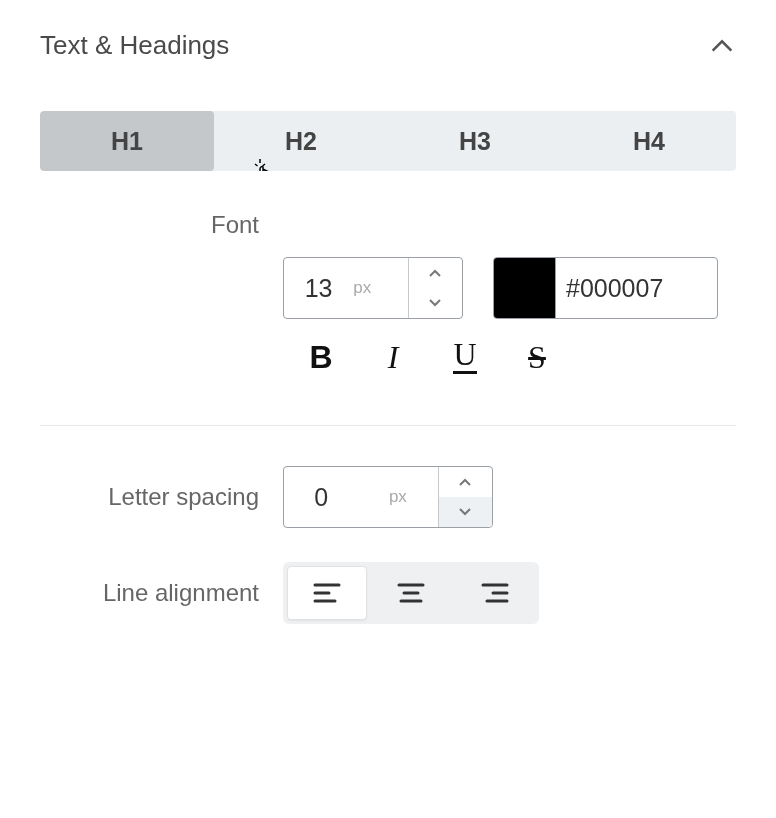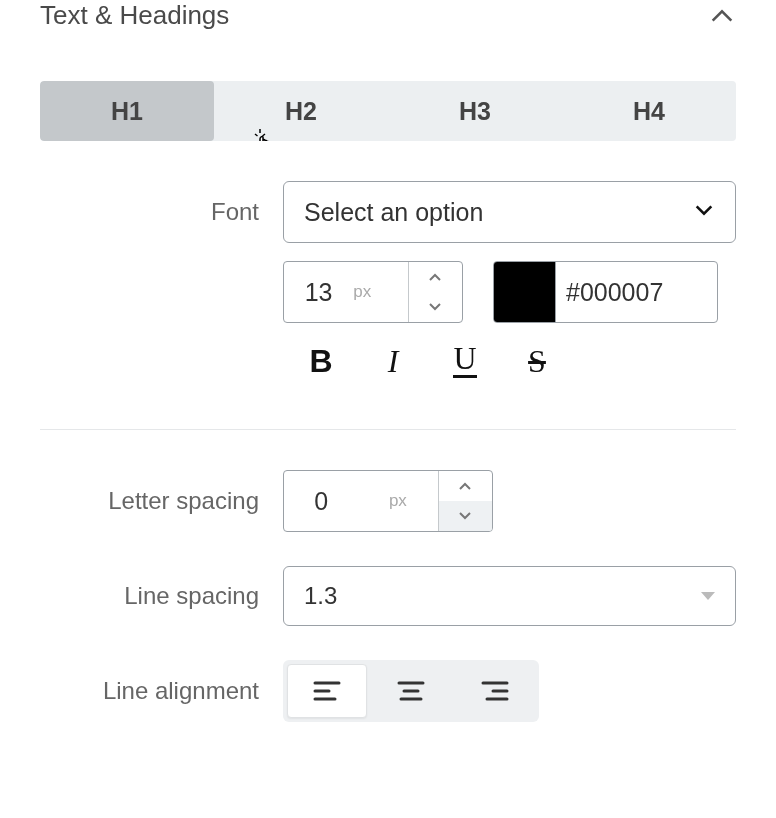--- a/index.html
+++ b/index.html
@@ -11,20 +11,21 @@
     color: #333;
     width: 776px;
   }
   .panel { padding: 0 40px 40px 40px; }
 
   
   .header {
     display: flex;
     justify-content: space-between;
     align-items: center;
+    padding-top: 30px;
     margin-bottom: 50px;
   }
   .header-title {
     font-size: 26px;
     font-weight: 400;
     color: #4a4a4a;
   }
   .chev-up {
     width: 28px; height: 28px;
   }
@@ -222,30 +223,20 @@
         <path d="M8 28 L8 12 C8 10 10 9 11 10 L11 14 C11 12 13 12 13 14 L13 15 C13 13 15 13 15 15 L15 16 C15 14 17 14 17 16 L17 22 C17 26 15 28 12 28 Z" fill="#fff" stroke="#000" stroke-width="1.5"></path>
         <line x1="8" y1="6" x2="8" y2="2" stroke="#000" stroke-width="1.5"></line>
         <line x1="3" y1="7" x2="5.5" y2="9" stroke="#000" stroke-width="1.5"></line>
         <line x1="13" y1="7" x2="10.5" y2="9" stroke="#000" stroke-width="1.5"></line>
       </svg>
     </div>
   </div>
 
   <div class="row">
     <div class="label-col">Font</div>
-    <div class="ctrl-col">
-      <div class="select">
-        <span>Select an option</span>
-        <span class="chev-down">
-          <svg viewBox="0 0 24 24">
-              <polyline points="4,8 12,16 20,8"></polyline>
-            </svg>
-        </span>
-      </div>
-    </div>
   </div>
 
   <div class="row">
     <div class="label-col"></div>
     <div class="ctrl-col">
       <div class="stepper" style="width:180px;">
         <div class="num">13</div>
         <div class="unit">px</div>
         <div class="spin">
           <div class="btn">
@@ -304,29 +295,20 @@
           <div class="btn down-active">
               <svg viewBox="0 0 14 10">
                 <polyline points="2,2 7,7 12,2"></polyline>
               </svg>
             </div>
         </div>
       </div>
     </div>
   </div>
 
-  <div class="row" style="margin-bottom:34px;">
-    <div class="label-col">Line spacing</div>
-    <div class="ctrl-col">
-      <div class="select small">
-        <span>1.3</span>
-        <span class="tri"></span>
-      </div>
-    </div>
-  </div>
 
   <div class="row">
     <div class="label-col">Line alignment</div>
     <div class="ctrl-col">
       <div class="align-group">
         <div class="align-btn active">
           <svg viewBox="0 0 28 22">
               <line x1="2" y1="3" x2="26" y2="3"></line>
               <line x1="2" y1="11" x2="16" y2="11"></line>
               <line x1="2" y1="19" x2="22" y2="19"></line>

